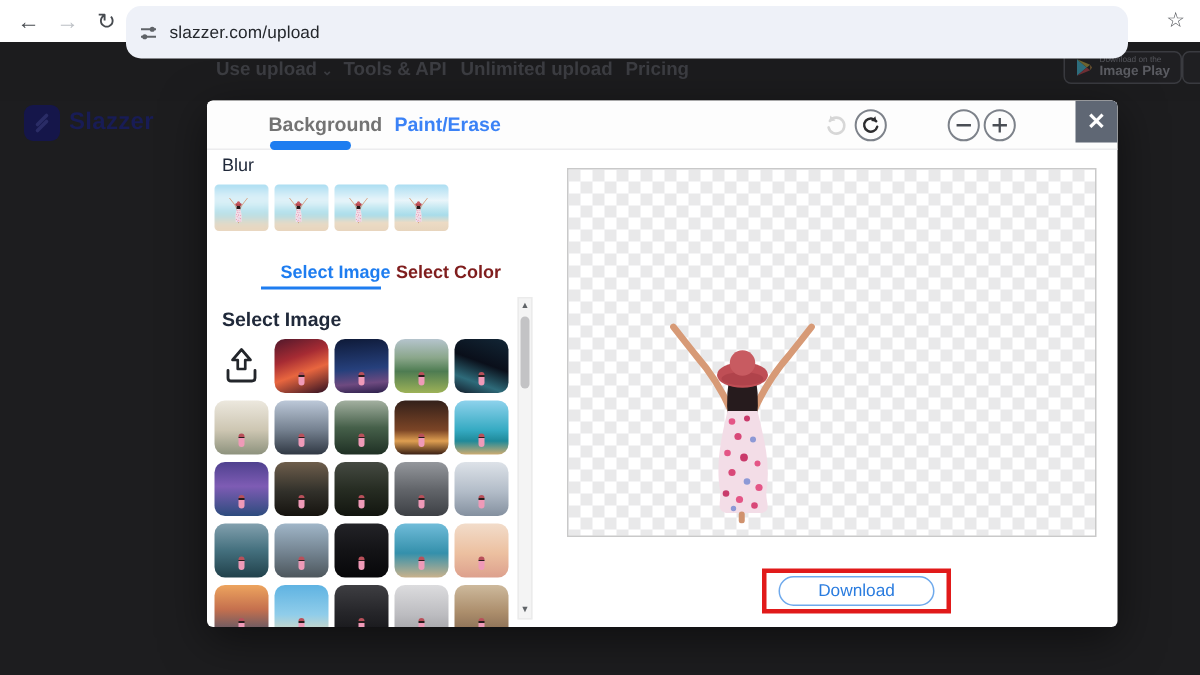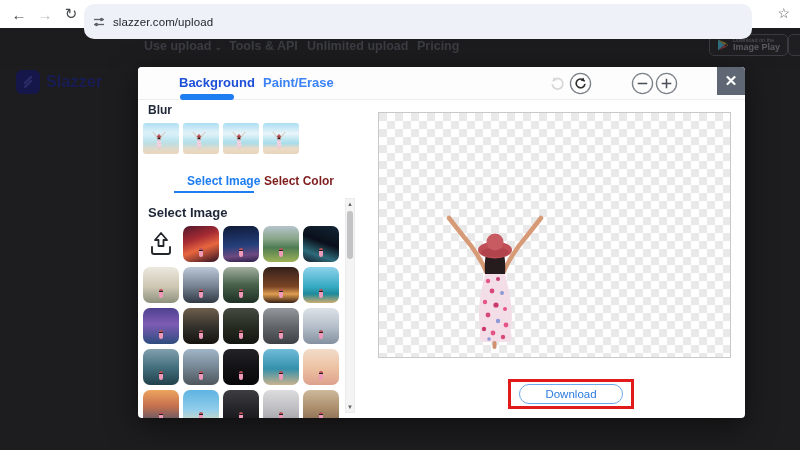--- a/index.html
+++ b/index.html
@@ -29,29 +29,29 @@
   .badge-lines { display:flex; flex-direction:column; line-height:1; }
   .badge-top { font-size:5.5px; color:#55565c; }
   .badge-bottom { font-size:9px; font-weight:bold; color:#5b5c62; }
   .badge-stub { position:absolute; top:6px; left:788px; width:20px; height:22px; border:1px solid #3a3b40; border-radius:5px; background:#1f1f22; }
 
   
   .modal { position:absolute; left:138px; top:67px; width:607px; height:351px; background:#ffffff; border-radius:4px;
            overflow:hidden; box-shadow:0 8px 30px rgba(0,0,0,.5); }
   .m-header { position:absolute; left:0; top:0; width:100%; height:33px; border-bottom:1px solid #ececee; background:#fdfdfd; }
   .m-tab { position:absolute; top:8px; font-size:13px; font-weight:bold; cursor:pointer; }
-  .m-tab.active { color:#1d4ed8; }
+  .m-tab.active { color:#737373; }
   .m-tab.inactive { color:#3b82f6; }
   .tab-underline { position:absolute; left:42px; top:27px; width:54px; height:6px; border-radius:3px; background:#1e7df0; }
   .ctrl { position:absolute; top:4px; width:24px; height:24px; display:flex; align-items:center; justify-content:center; }
   .close-btn { position:absolute; right:0; top:0; width:28px; height:28px; background:#5f6774; color:#ffffff;
                display:flex; align-items:center; justify-content:center; font-size:15px; font-weight:bold; cursor:pointer; }
 
   
-  .blur-label { position:absolute; left:10px; top:36px; font-size:12px; font-weight:bold; color:#20293a; }
+  .blur-label { position:absolute; left:10px; top:36px; font-size:12px; font-weight:normal; color:#20293a; }
   .bthumb { position:absolute; top:56px; width:36px; height:31px; border-radius:3px; overflow:hidden; cursor:pointer; }
   .bscene { position:absolute; inset:-5px; }
   .bfig { position:absolute; left:9px; top:8px; }
   .sub-tab { position:absolute; top:107px; font-size:12px; font-weight:bold; cursor:pointer; }
   .sub-tab.active { color:#1e7df0; }
   .sub-tab.inactive { color:#7f1d1d; }
   .sub-underline { position:absolute; left:36px; top:124px; width:80px; height:2px; background:#1e7df0; }
   .sel-heading { position:absolute; left:10px; top:138px; font-size:13px; font-weight:bold; color:#20293a; }
   .upload-cell { position:absolute; left:5px; top:159px; width:36px; height:36px; display:flex; align-items:center; justify-content:center; cursor:pointer; }
   .gthumb { position:absolute; width:36px; height:36px; border-radius:7px; cursor:pointer; }

